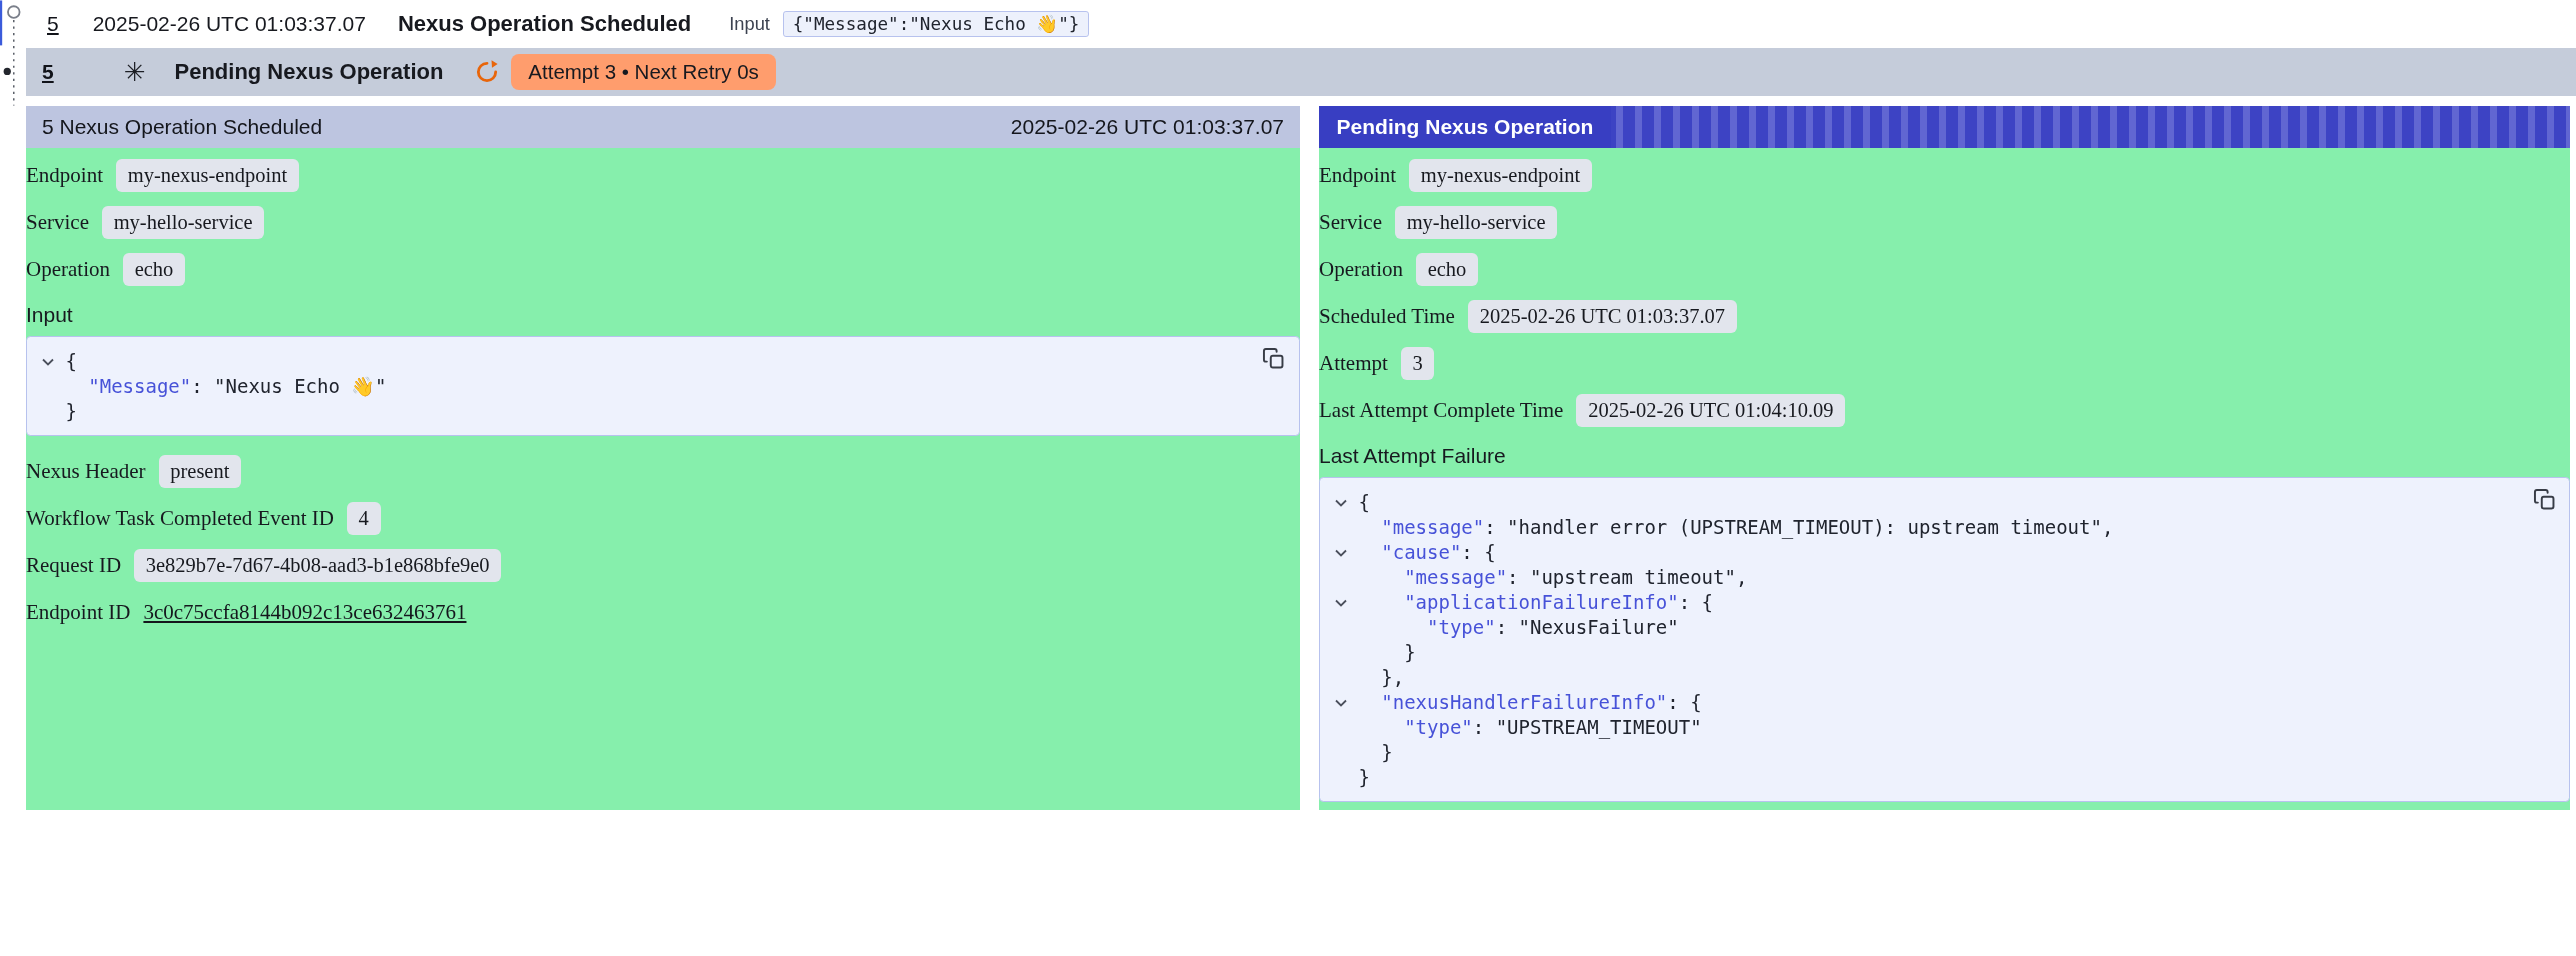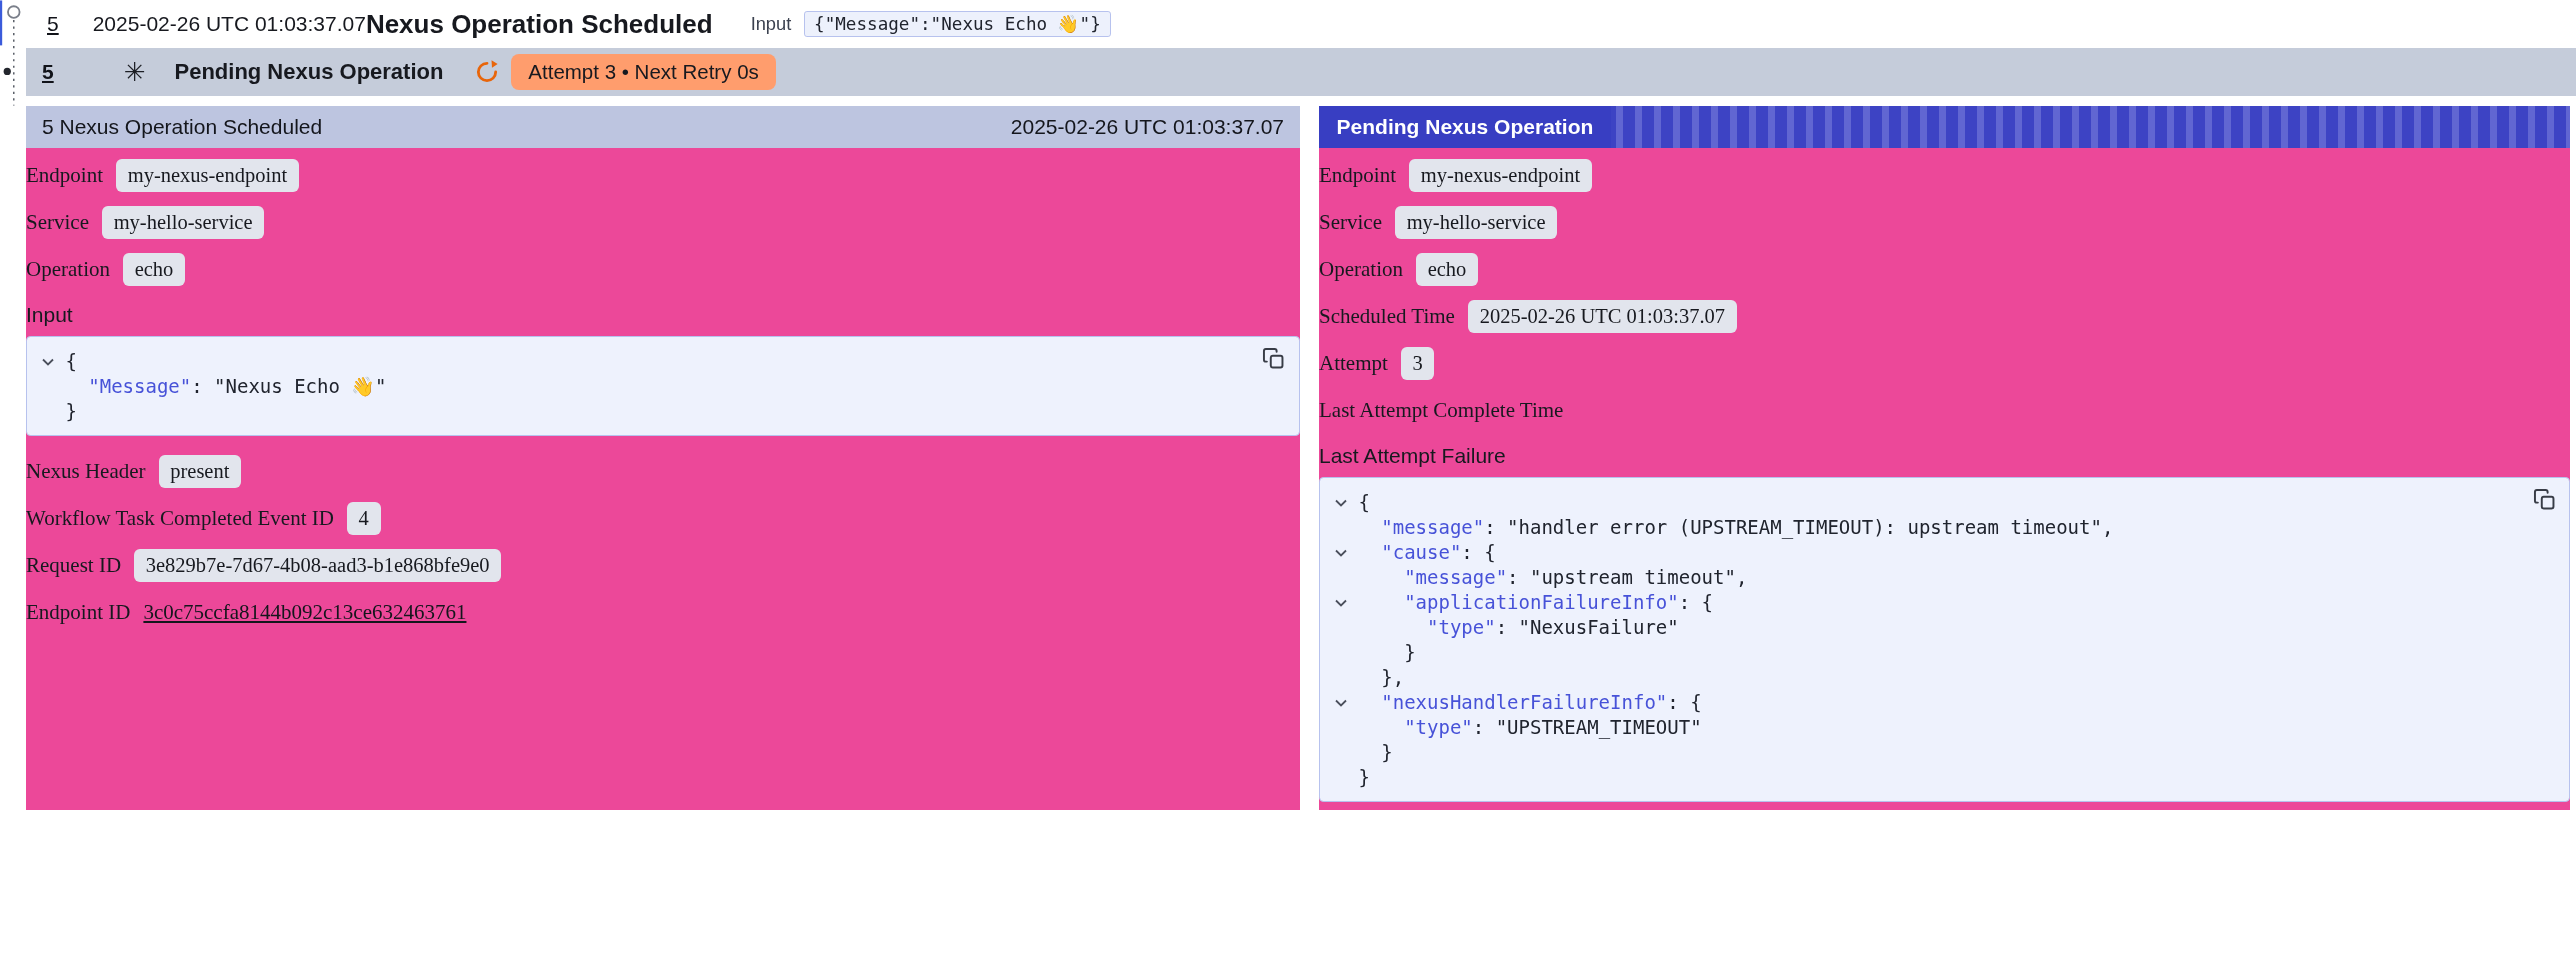--- a/index.html
+++ b/index.html
@@ -11,40 +11,40 @@
   }
   .page { position: relative; width: 2576px; height: 956px; }
 
   .timeline-gutter { position: absolute; left: 0; top: 0; }
 
   
   .row { height: 48px; display: flex; align-items: center; }
   .row-event { padding-left: 47px; font-size: 21px; }
   .ev-id { color: #111319; text-decoration: underline; font-weight: 500; cursor: pointer; }
   .ev-time { margin-left: 34px; }
-  .ev-name { font-weight: 700; font-size: 26px; }
+  .ev-name { margin-left: 32px; font-weight: 700; font-size: 22px; }
   .ev-input-label { margin-left: 38px; font-size: 18.3px; color: #3c4250; }
   .ev-input-chip {
     margin-left: 13px; font-family: "DejaVu Sans Mono", monospace; font-size: 17.6px;
     background: #edf1fc; border: 1.5px solid #b7c2ee; border-radius: 2.9px;
     padding: 2.2px 8.8px; color: #20242e; white-space: pre;
   }
   .row-pending { margin-left: 26px; background: #c5ccda; padding-left: 16px; font-size: 21px; }
   .row-pending .ev-id { font-weight: 600; }
   .asterisk-icon { margin-left: 70px; font-size: 26px; line-height: 1; color: #1c1e24; }
   .pending-name { margin-left: 29px; font-weight: 700; font-size: 22px; }
   .retry-icon { margin-left: 31px; width: 26px; height: 26px; }
   .retry-badge {
     margin-left: 10.3px; background: #ff9d6d; color: #17191f;
     border-radius: 8px; padding: 5.9px 17.6px; font-size: 20.5px; font-weight: 500; text-align: right;
   }
 
   
   .panels { display: flex; gap: 19px; margin: 9.5px 5.9px 0 26px; }
-  .panel { background: #ec4899; }
+  .panel { background: #86efac; }
   .panel-left { width: 1274px; flex: none; }
   .panel-right { flex: 1; }
 
   .panel-header {
     height: 42px; display: flex; align-items: center;
     padding: 0 16px; font-size: 21px;
   }
   .panel-left .panel-header {
     background: #bdc5e0; justify-content: space-between; font-weight: 500; color: #14161c;
   }
@@ -200,20 +200,21 @@
           <div class="field-row">
             <span class="field-label">Scheduled Time</span>
             <span class="chip">2025-02-26 UTC 01:03:37.07</span>
           </div>
           <div class="field-row">
             <span class="field-label">Attempt</span>
             <span class="chip">3</span>
           </div>
           <div class="field-row">
             <span class="field-label">Last Attempt Complete Time</span>
+            <span class="chip">2025-02-26 UTC 01:04:10.09</span>
           </div>
         </div>
       <div class="group-label">Last Attempt Failure</div>
       <div class="code-block">
         <button class="copy-btn">
           <svg width="23.4" height="23.4" viewBox="0 0 24 24" fill="none" stroke="#383d47" stroke-width="2" stroke-linecap="round" stroke-linejoin="round">
             <rect x="9" y="9" width="12" height="12" rx="2"></rect>
             <path d="M5 15 H4 a2 2 0 0 1 -2 -2 V4 a2 2 0 0 1 2 -2 h9 a2 2 0 0 1 2 2 v1"></path>
           </svg>
         </button>

